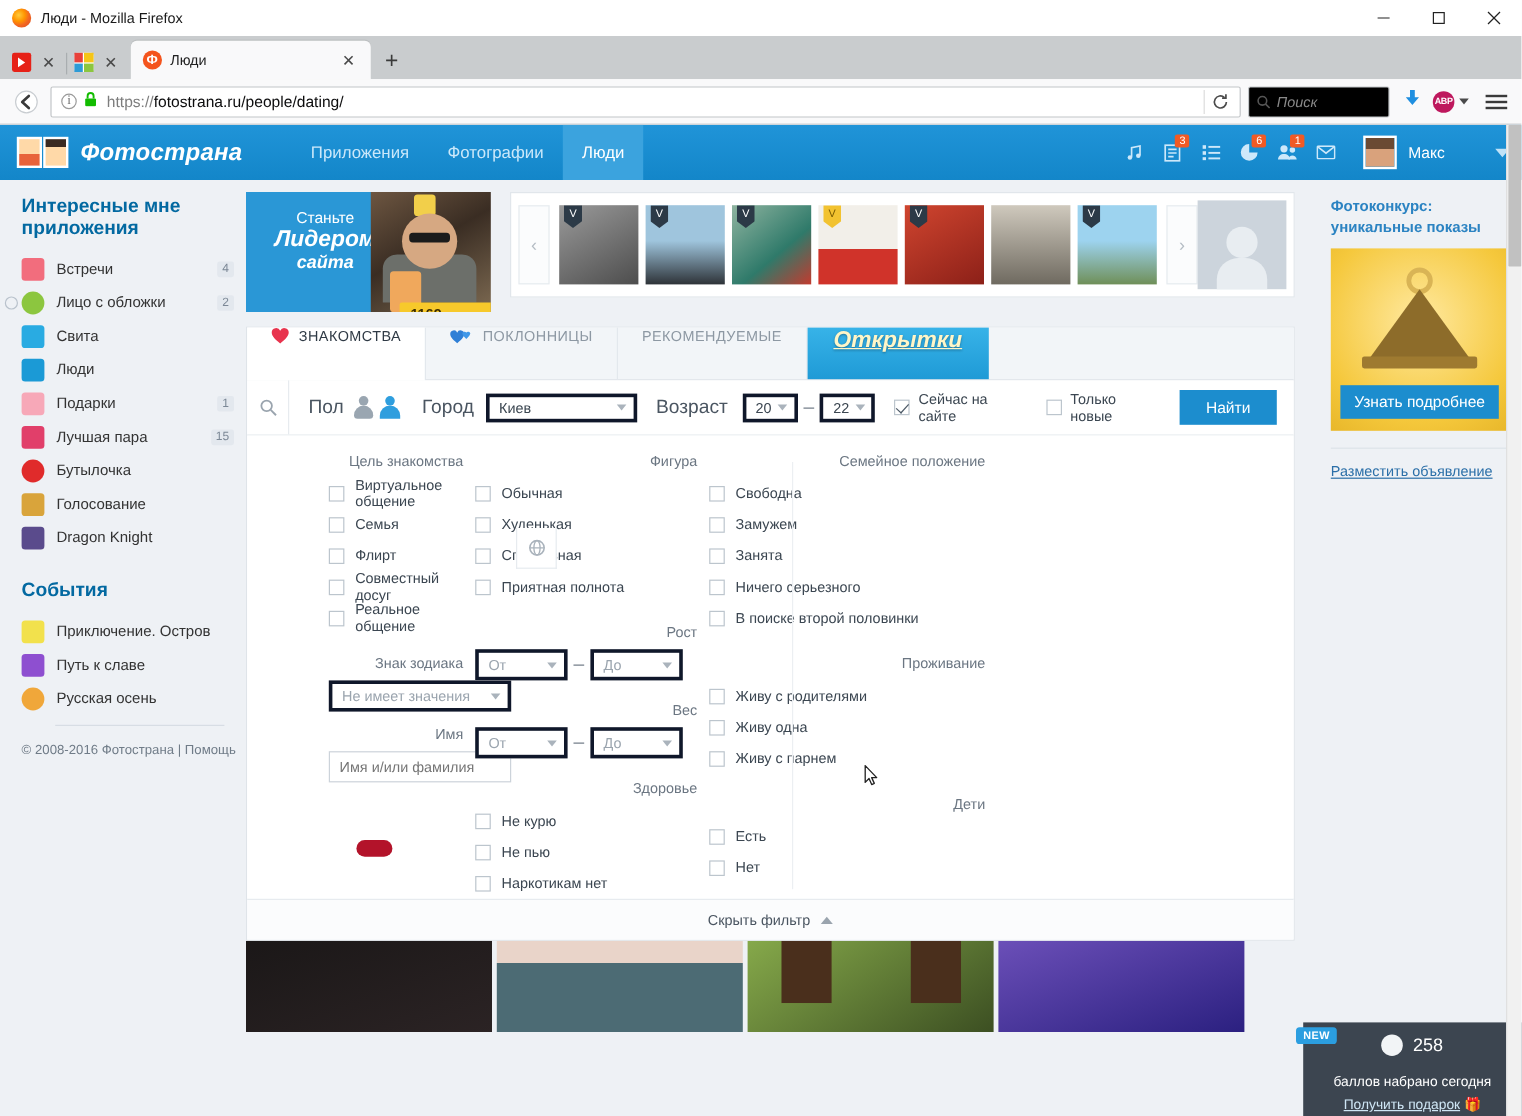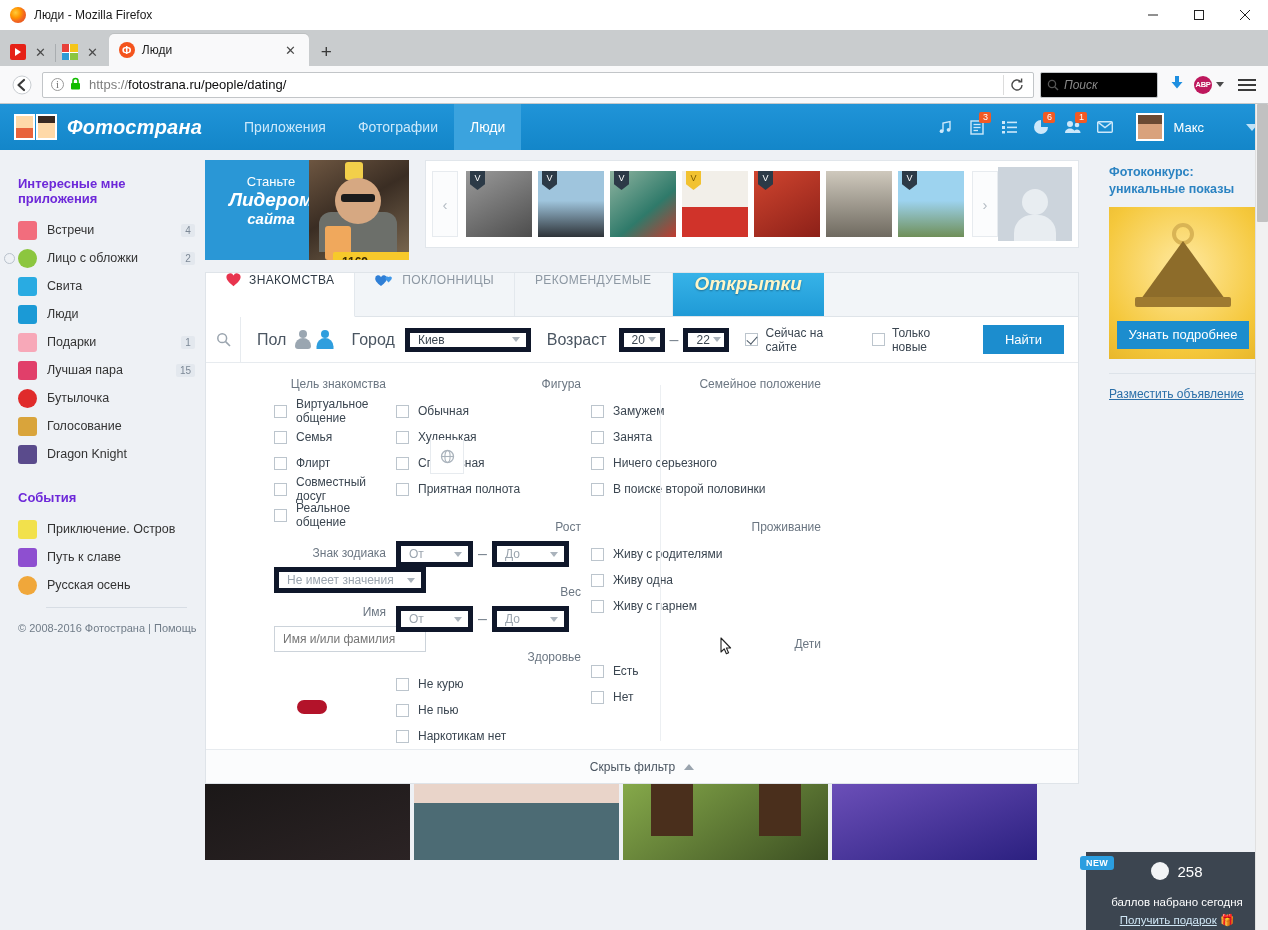--- a/index.html
+++ b/index.html
@@ -105,21 +105,21 @@
   .site-header {
     height: 46px; background: #1b8fd4;
     background: linear-gradient(#2094d8, #1386c9);
     display: flex; align-items: center; padding-left: 14px;
   }
   .logo-imgs { display: flex; gap: 1px; margin-right: 10px; }
   .logo-card { width: 21px; height: 26px; background: #fff; padding: 2px; }
   .logo-face { width: 100%; height: 100%; position: relative; overflow: hidden; }
   .lf1 { background: linear-gradient(#ffd9a8 55%, #e8633b 55%); }
   .lf2 { background: linear-gradient(#3a2a22 30%, #ffd9a8 30%); }
-  .brand { color: #fff; font-size: 20px; font-style: italic; font-weight: bold; letter-spacing: .2px; margin-right: 26px; }
+  .brand { color: #fff; font-size: 20px; font-style: italic; font-weight: bold; letter-spacing: .2px; margin-right: 41px; }
   .topnav { display: flex; height: 46px; align-items: stretch; }
   .topnav a {
     display: flex; align-items: center; padding: 0 16px; color: #cbe8fa;
     font-size: 14px; text-decoration: none;
   }
   .topnav a.active { background: #3ba3de; color: #fff; }
   .hdr-right { margin-left: auto; display: flex; align-items: center; padding-right: 10px; gap: 2px; }
   .hdr-ico { width: 30px; height: 30px; position: relative; display: flex; align-items: center; justify-content: center; color: #cde8fa; }
   .badge {
     position: absolute; top: 0px; right: 1px; background: #f15a24; color: #fff;
@@ -128,21 +128,21 @@
   .hdr-user { display: flex; align-items: center; margin-left: 14px; }
   .hdr-avatar { width: 28px; height: 28px; background: #cfd6dc; border: 2px solid #fff; overflow: hidden; }
   .hdr-avatar-in { width: 100%; height: 100%; background: linear-gradient(#6b4a33 38%, #d9a27c 38%); }
   .hdr-name { color: #fff; font-size: 13px; margin-left: 9px; }
   .hdr-caret { margin-left: 42px; border-left: 6px solid transparent; border-right: 6px solid transparent; border-top: 7px solid #bfe2f7; }
 
   .page { display: flex; position: relative; }
 
   
   .lsb { width: 205px; flex: 0 0 205px; padding: 14px 0 0 18px; }
-  .lsb h3 { margin: 12px 0 10px; font-size: 13px; color: #6d28d9; font-weight: bold; }
+  .lsb h3 { margin: 0 0 10px; font-size: 16px; color: #0369a1; font-weight: bold; }
   .lsb h3.ev { margin-top: 22px; }
   .lsb-item { display: flex; align-items: center; height: 28px; position: relative; padding-right: 20px; }
   .lsb-ico { width: 19px; height: 19px; border-radius: 3px; margin-right: 10px; flex: 0 0 auto; position: relative; }
   .lsb-label { font-size: 12.5px; color: #333; white-space: nowrap; }
   .lsb-cnt {
     position: absolute; right: 10px; background: #e3e8ee; color: #7c8896;
     font-size: 10px; line-height: 13px; padding: 0 4px; border-radius: 2px; min-width: 14px; text-align: center;
   }
   .clockdot { position: absolute; left: -14px; width: 11px; height: 11px; border: 1.5px solid #b9c2cc; border-radius: 50%; }
   .lsb-rule { height: 1px; background: #d7dde4; margin: 8px 18px 0 28px; }
@@ -218,37 +218,37 @@
     display: flex; align-items: flex-start; gap: 8px; padding: 0 20px;
     font-size: 12px; color: #8d98a3; letter-spacing: .4px; cursor: pointer;
     border-right: 1px solid #e3e8ed;
   }
   .ctab.active { background: #fff; color: #2f3a45; border-bottom: 1px solid #fff; margin-bottom: -1px; }
   .ctab.promo {
     background: linear-gradient(#37b3e8,#1f9ad6); color: #fff; border-right: none;
     font-size: 19px; font-weight: bold; font-style: italic; letter-spacing: 0;
     text-shadow: 0 1px 2px rgba(0,0,0,.35); padding: 0 22px;
   }
-  .ctab.promo span { color: #fff6c8; }
+  .ctab.promo span { color: #fff6c8; text-decoration: underline; }
 
   .searchbar-row {
     display: flex; align-items: center; height: 46px; border-bottom: 1px solid #e7ebef; background: #fff;
   }
   .side-tools { width: 35px; flex: 0 0 35px; border-right: 1px solid #e7ebef; height: 100%;
                 display: flex; flex-direction: column; align-items: center; }
   .side-tool { width: 34px; height: 45px; display: flex; align-items: center; justify-content: center; color: #aab3bc; }
   .sr-label { font-size: 16px; color: #4a5561; margin: 0 6px 0 16px; }
   .gender-ico { width: 20px; height: 22px; margin: 0 1px; position: relative; }
   .gender-ico .head { position:absolute; left:50%; transform:translateX(-50%); top:1px; width:8px; height:8px; border-radius:50%; }
   .gender-ico .body { position:absolute; left:50%; transform:translateX(-50%); bottom:2px; width:16px; height:11px; border-radius:8px 8px 3px 3px; }
   .g-m .head, .g-m .body { background: #9aa6b1; }
   .g-f .head, .g-f .body { background: #2f9ede; }
   .g-f .body { border-radius: 9px 9px 0 0; width: 17px; }
   .sel {
-    height: 24px; border: 5px solid #0f172a; background: #fff; display: flex; align-items: center;
+    height: 24px; border: 3px solid #0f172a; background: #fff; display: flex; align-items: center;
     font-size: 12px; color: #3b4651; padding: 0 0 0 8px; position: relative;
   }
   .sel .v { flex: 1; }
   .sel .ar { width: 20px; display: flex; align-items: center; justify-content: center; }
   .sel .ar i { border-left: 4px solid transparent; border-right: 4px solid transparent; border-top: 5px solid #aab3bc; }
   .sel.city { width: 128px; margin-left: 4px; }
   .sel.age { width: 46px; margin-left: 6px; }
   .dash { margin: 0 5px; color: #7b8590; }
   .chk { width: 13px; height: 13px; border: 1px solid #bcc5cd; background: #fff; flex: 0 0 13px; position: relative; }
   .chk.on:after {
@@ -850,20 +850,24 @@
             <label class="fopt">
                 <span class="chk"></span>
                 <span class="lbl">Наркотикам нет</span>
               </label>
           </div>
 
           <div class="fcol fcol3">
             <div class="fgrp-title">Семейное положение</div>
             <label class="fopt">
                 <span class="chk"></span>
+                <span class="lbl">Свободна</span>
+              </label>
+            <label class="fopt">
+                <span class="chk"></span>
                 <span class="lbl">Замужем</span>
               </label>
             <label class="fopt">
                 <span class="chk"></span>
                 <span class="lbl">Занята</span>
               </label>
             <label class="fopt">
                 <span class="chk"></span>
                 <span class="lbl">Ничего серьезного</span>
               </label>

